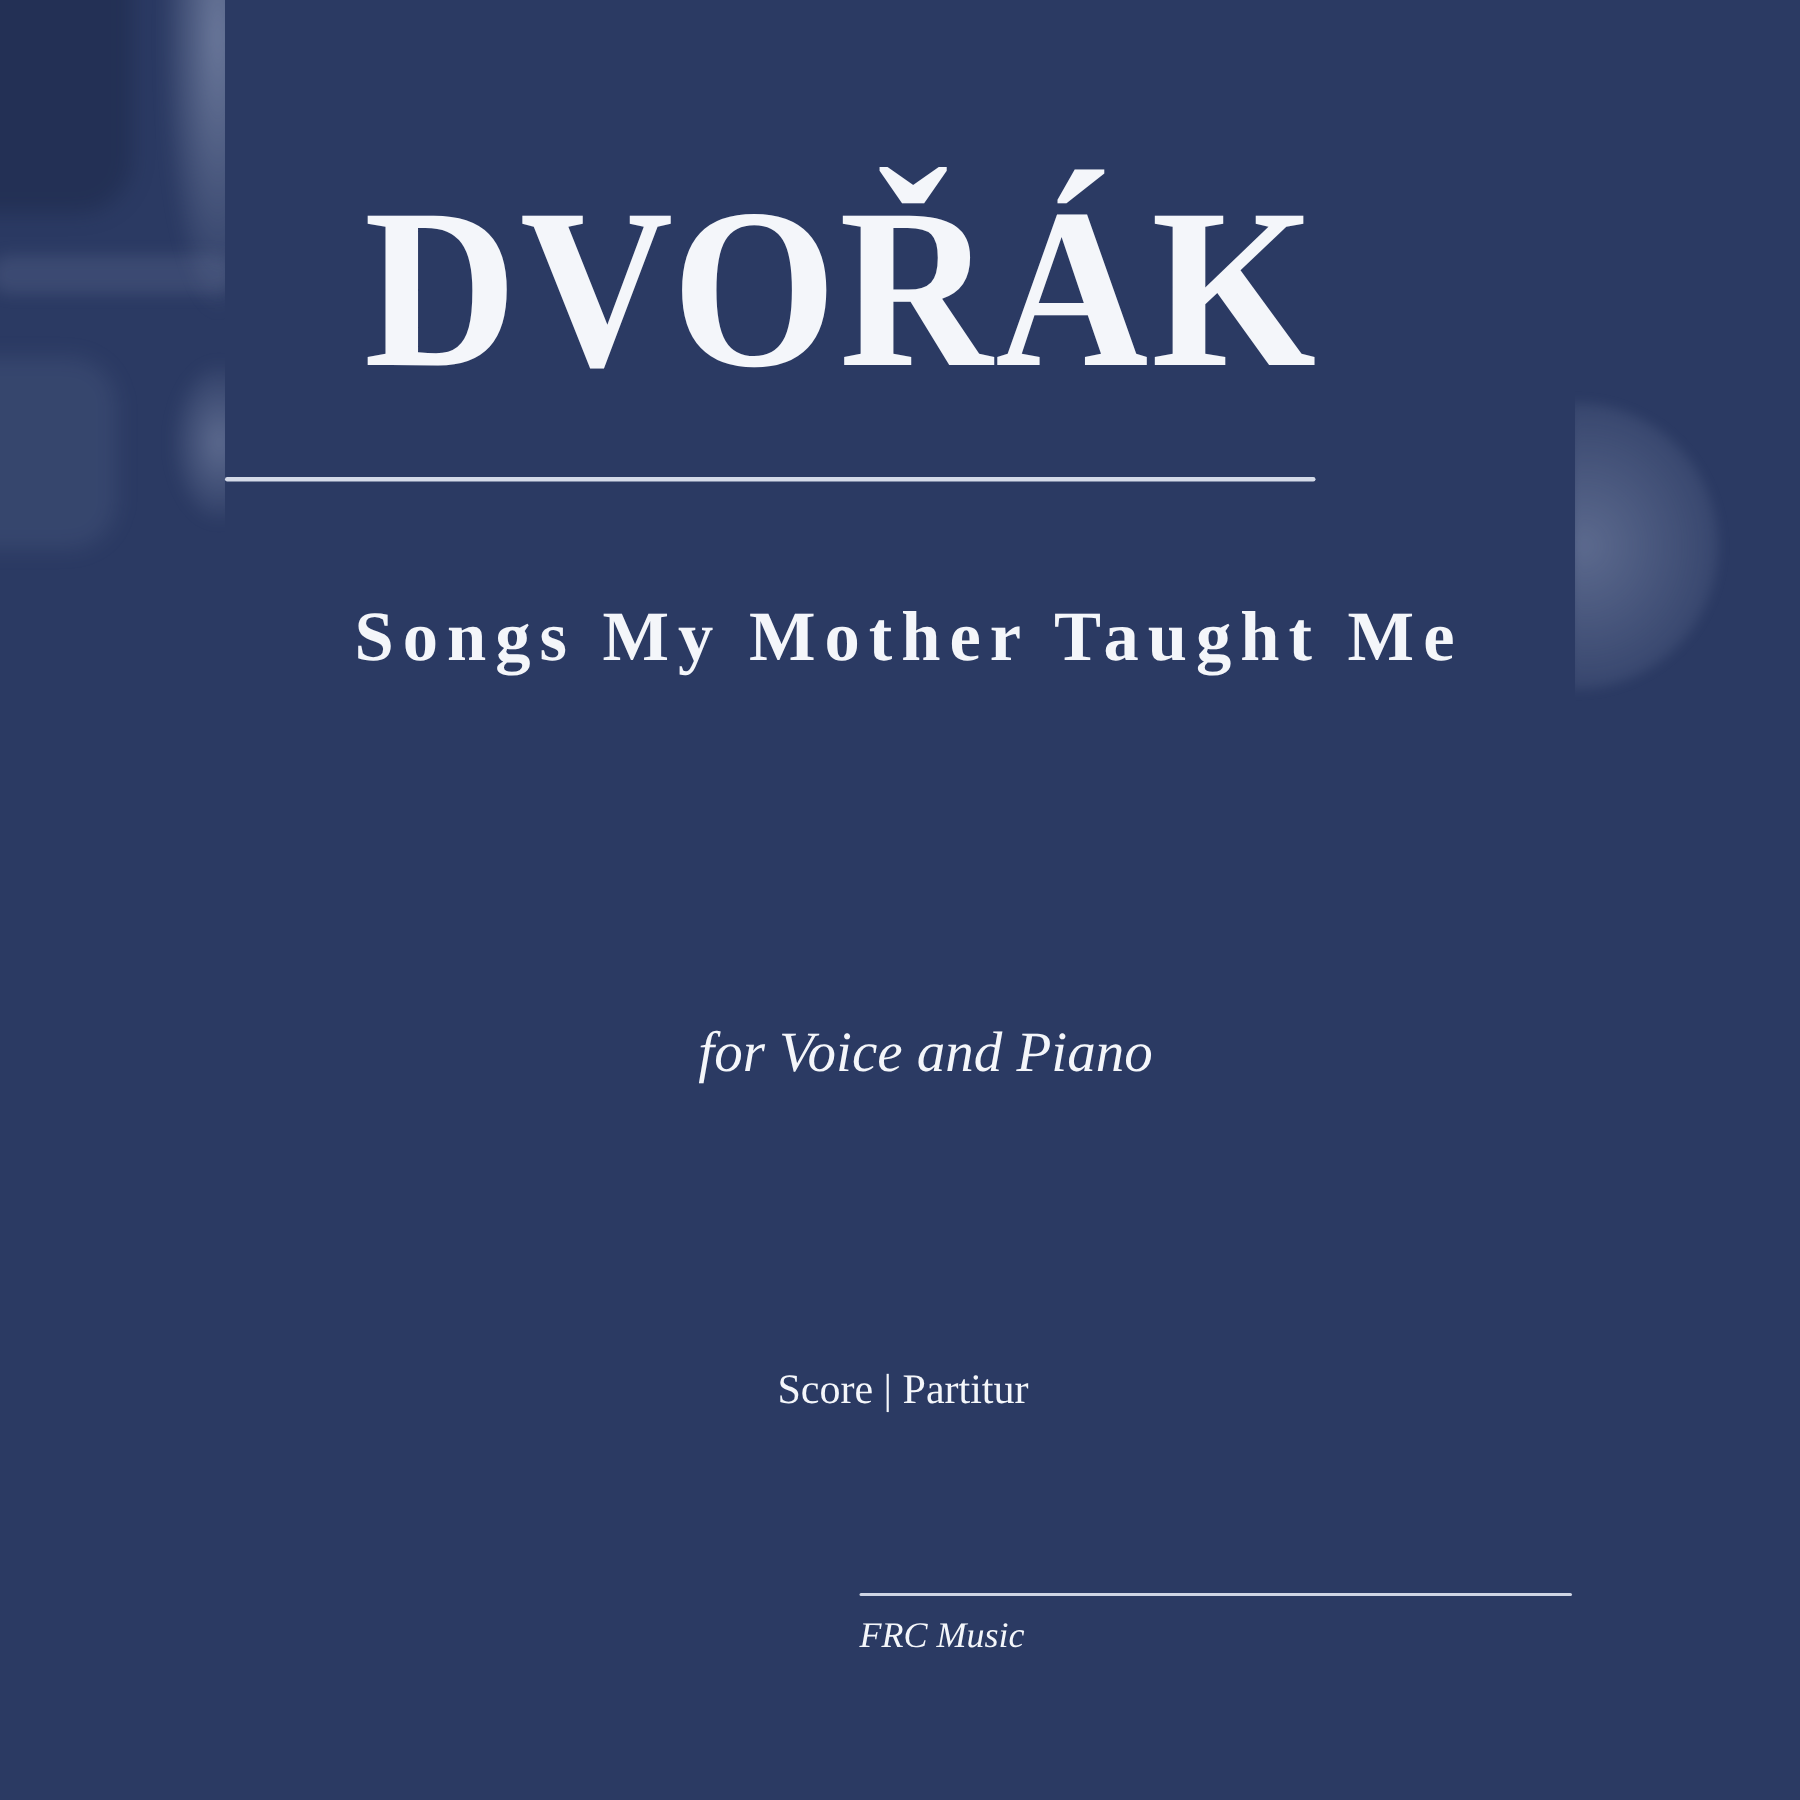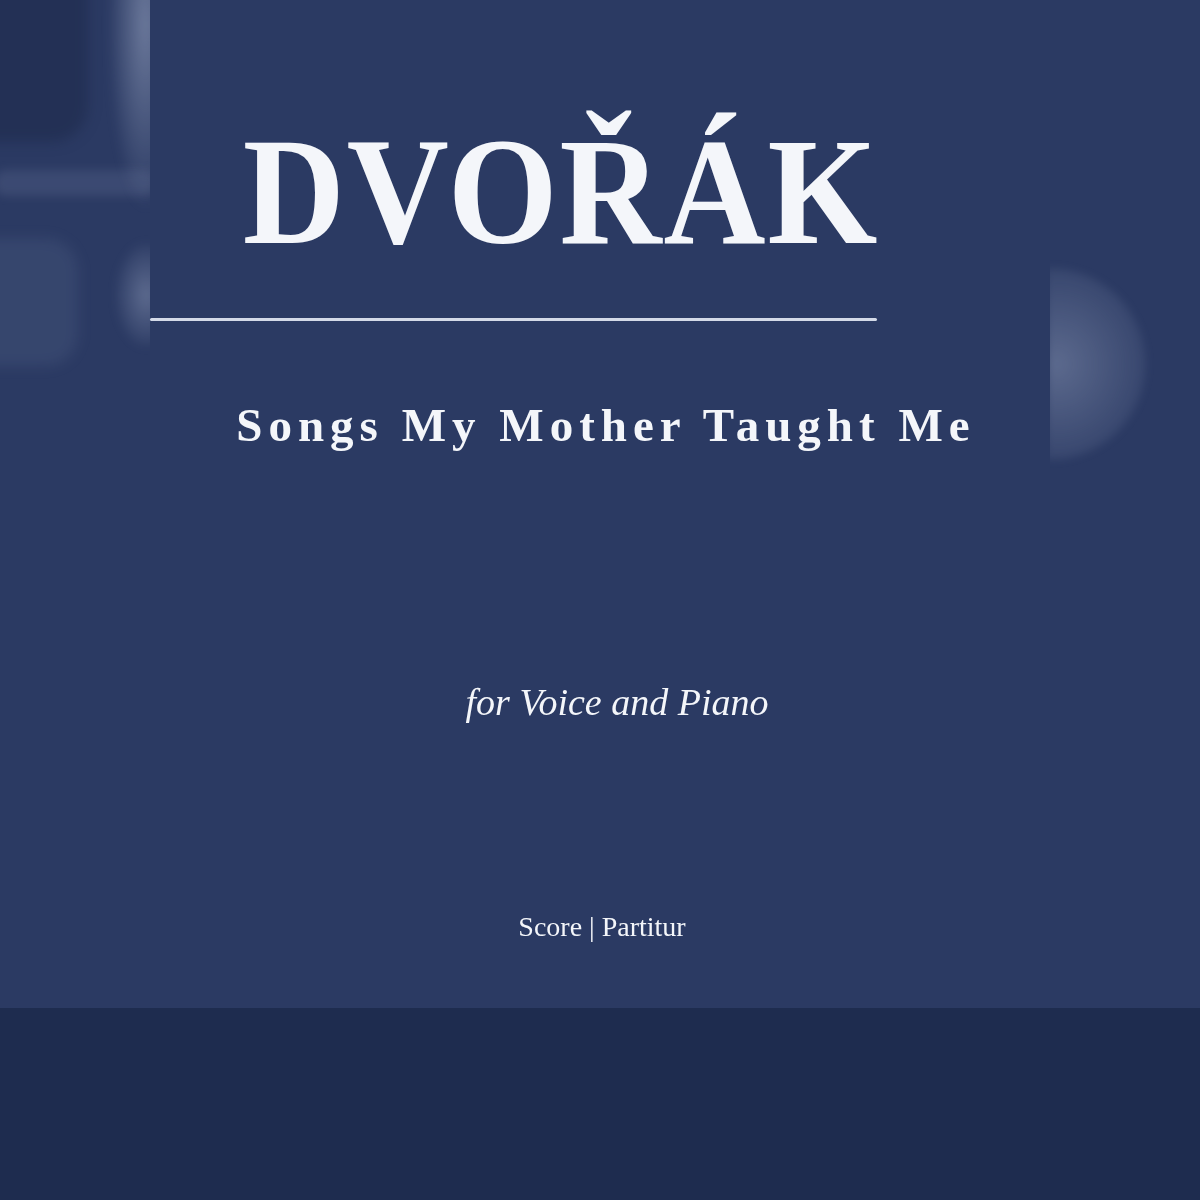--- a/index.html
+++ b/index.html
@@ -3,21 +3,21 @@
 <meta charset="utf-8">
 <style>
   html, body {
     margin: 0;
     padding: 0;
     background: #1e2c4f;
   }
   .canvas {
     position: relative;
     width: 1200px;
-    height: 1008px;
+    height: 1200px;
     overflow: hidden;
     background: #2b3a63;
     font-family: "Liberation Serif", serif;
     color: #f4f6fa;
   }
   
   .margin-strip {
     position: absolute;
     top: 0;
     width: 150px;
@@ -144,14 +144,15 @@
 
   <div class="txt work-title">Songs My Mother Taught Me</div>
 
 
   <div class="txt instrumentation">for Voice and Piano</div>
 
   <div class="txt edition">Score | Partitur</div>
 
   <div class="rule rule-publisher"></div>
 
+  <div class="txt publisher">FRC Music</div>
 
 </div>
 
 </body></html>

